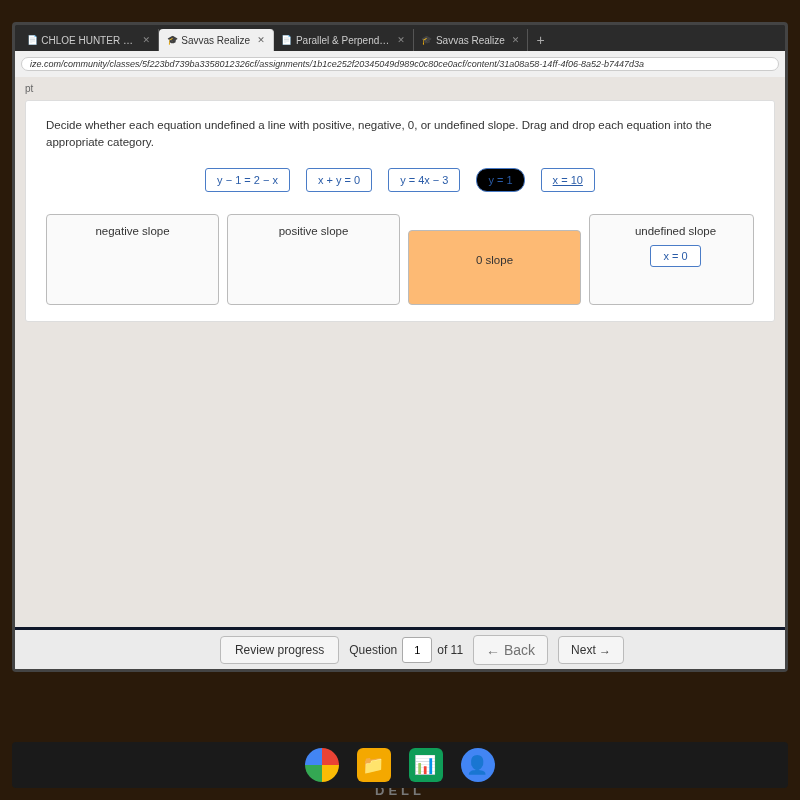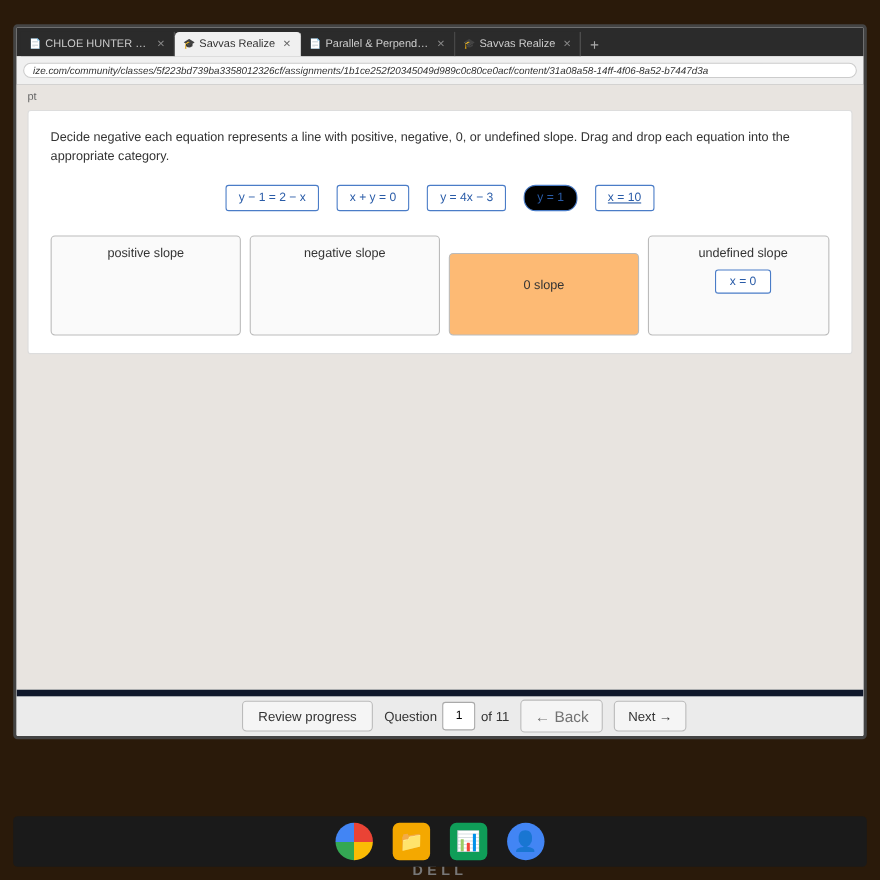--- a/index.html
+++ b/index.html
@@ -52,50 +52,50 @@
   </div>
 
   <div style="background:#e8e4e0;padding:4px;height:calc(100% - 52px - 42px);overflow:hidden;">
 
     <div style="background:#e8e4e0;padding:2px 6px;font-size:10px;color:#666;">
       <span>pt</span>
     </div>
 
     <div style="background:white;margin:4px 6px;border:1px solid #ddd;border-radius:3px;padding:16px 20px;">
 
-      <div style="font-size:11.5px;color:#333;margin-bottom:16px;line-height:1.5;">Decide negative each equation represents a line with positive, negative, 0, or undefined slope. Drag and drop each equation into the appropriate category.</div>
+      <div style="font-size:11.5px;color:#333;margin-bottom:16px;line-height:1.5;">Decide whether each equation undefined a line with positive, negative, 0, or undefined slope. Drag and drop each equation into the appropriate category.</div>
 
       <div style="display:flex;gap:16px;justify-content:center;margin-bottom:22px;flex-wrap:wrap;">
         <div style="border:1.5px solid #4a7cc7;border-radius:3px;padding:5px 11px;font-size:11px;color:#2a5ca8;background:white;cursor:grab;">y − 1 = 2 − x</div>
         <div style="border:1.5px solid #4a7cc7;border-radius:3px;padding:5px 11px;font-size:11px;color:#2a5ca8;background:white;cursor:grab;">x + y = 0</div>
         <div style="border:1.5px solid #4a7cc7;border-radius:3px;padding:5px 11px;font-size:11px;color:#2a5ca8;background:white;cursor:grab;">y = 4x − 3</div>
         <div style="border:1.5px solid #4a7cc7;border-radius:11px;padding:5px 11px;font-size:11px;color:#2a5ca8;background:#000000;cursor:grab;">y = 1</div>
         <div style="border:1.5px solid #4a7cc7;border-radius:3px;padding:5px 11px;font-size:11px;color:#2a5ca8;background:white;cursor:grab;text-decoration:underline;">x = 10</div>
       </div>
 
       <div style="display:flex;gap:8px;justify-content:center;">
         <div style="flex:1;min-height:75px;border:1.5px solid #bbb;border-radius:4px;background:#fafafa;padding:10px 8px 8px 8px;display:flex;flex-direction:column;align-items:center;gap:8px;">
-          <span style="font-size:11.5px;color:#333;text-align:center;">positive slope</span>
+          <span style="font-size:11.5px;color:#333;text-align:center;">negative slope</span>
         </div>
         <div style="flex:1;min-height:75px;border:1.5px solid #bbb;border-radius:4px;background:#fafafa;padding:10px 8px 8px 8px;display:flex;flex-direction:column;align-items:center;gap:8px;">
-          <span style="font-size:11.5px;color:#333;text-align:center;">negative slope</span>
+          <span style="font-size:11.5px;color:#333;text-align:center;">positive slope</span>
         </div>
         <div style="flex:1;min-height:75px;border:1.5px solid #bbb;border-radius:4px;background:#fdba74;padding:23px 8px 8px 8px;display:flex;flex-direction:column;align-items:center;gap:8px;margin-top:16px;">
           <span style="font-size:11.5px;color:#333;text-align:center;">0 slope</span>
         </div>
         <div style="flex:1;min-height:75px;border:1.5px solid #bbb;border-radius:4px;background:#fafafa;padding:10px 0 8px 8px;display:flex;flex-direction:column;align-items:center;gap:8px;">
           <span style="font-size:11.5px;color:#333;text-align:center;">undefined slope</span>
           <div style="border:1.5px solid #4a7cc7;border-radius:3px;padding:4px 12px;font-size:11px;color:#2a5ca8;background:white;cursor:grab;">x = 0</div>
         </div>
       </div>
 
     </div>
   </div>
 
-  <div style="position:absolute;bottom:0;left:0;right:0;height:42px;background:#ebebeb;border-top:6px solid #0f172a;display:flex;align-items:center;justify-content:center;gap:10px;padding-left:44px;">
+  <div style="position:absolute;bottom:0;left:0;right:0;height:42px;background:#ebebeb;border-top:3px solid #0f172a;display:flex;align-items:center;justify-content:center;gap:10px;padding-left:44px;">
     <button style="background:#f5f5f5;border:1px solid #bbb;border-radius:4px;padding:6px 14px;font-size:12px;color:#333;cursor:pointer;">Review progress</button>
     <div style="display:flex;align-items:center;gap:5px;font-size:12px;color:#333;">
       <span>Question</span>
       <input type="text" value="1" style="width: 30px; height: 26px; border: 1px solid rgb(170, 170, 170); border-radius: 3px; text-align: center; font-size: 11px; background: white;">
       <span>of 11</span>
     </div>
     <button style="background:#f5f5f5;border:1px solid #bbb;border-radius:4px;padding:6px 12px;font-size:14px;color:#737373;cursor:pointer;">← Back</button>
     <button style="background:#f5f5f5;border:1px solid #bbb;border-radius:4px;padding:6px 12px;font-size:12px;color:#333;cursor:pointer;">Next →</button>
   </div>
 </div>

